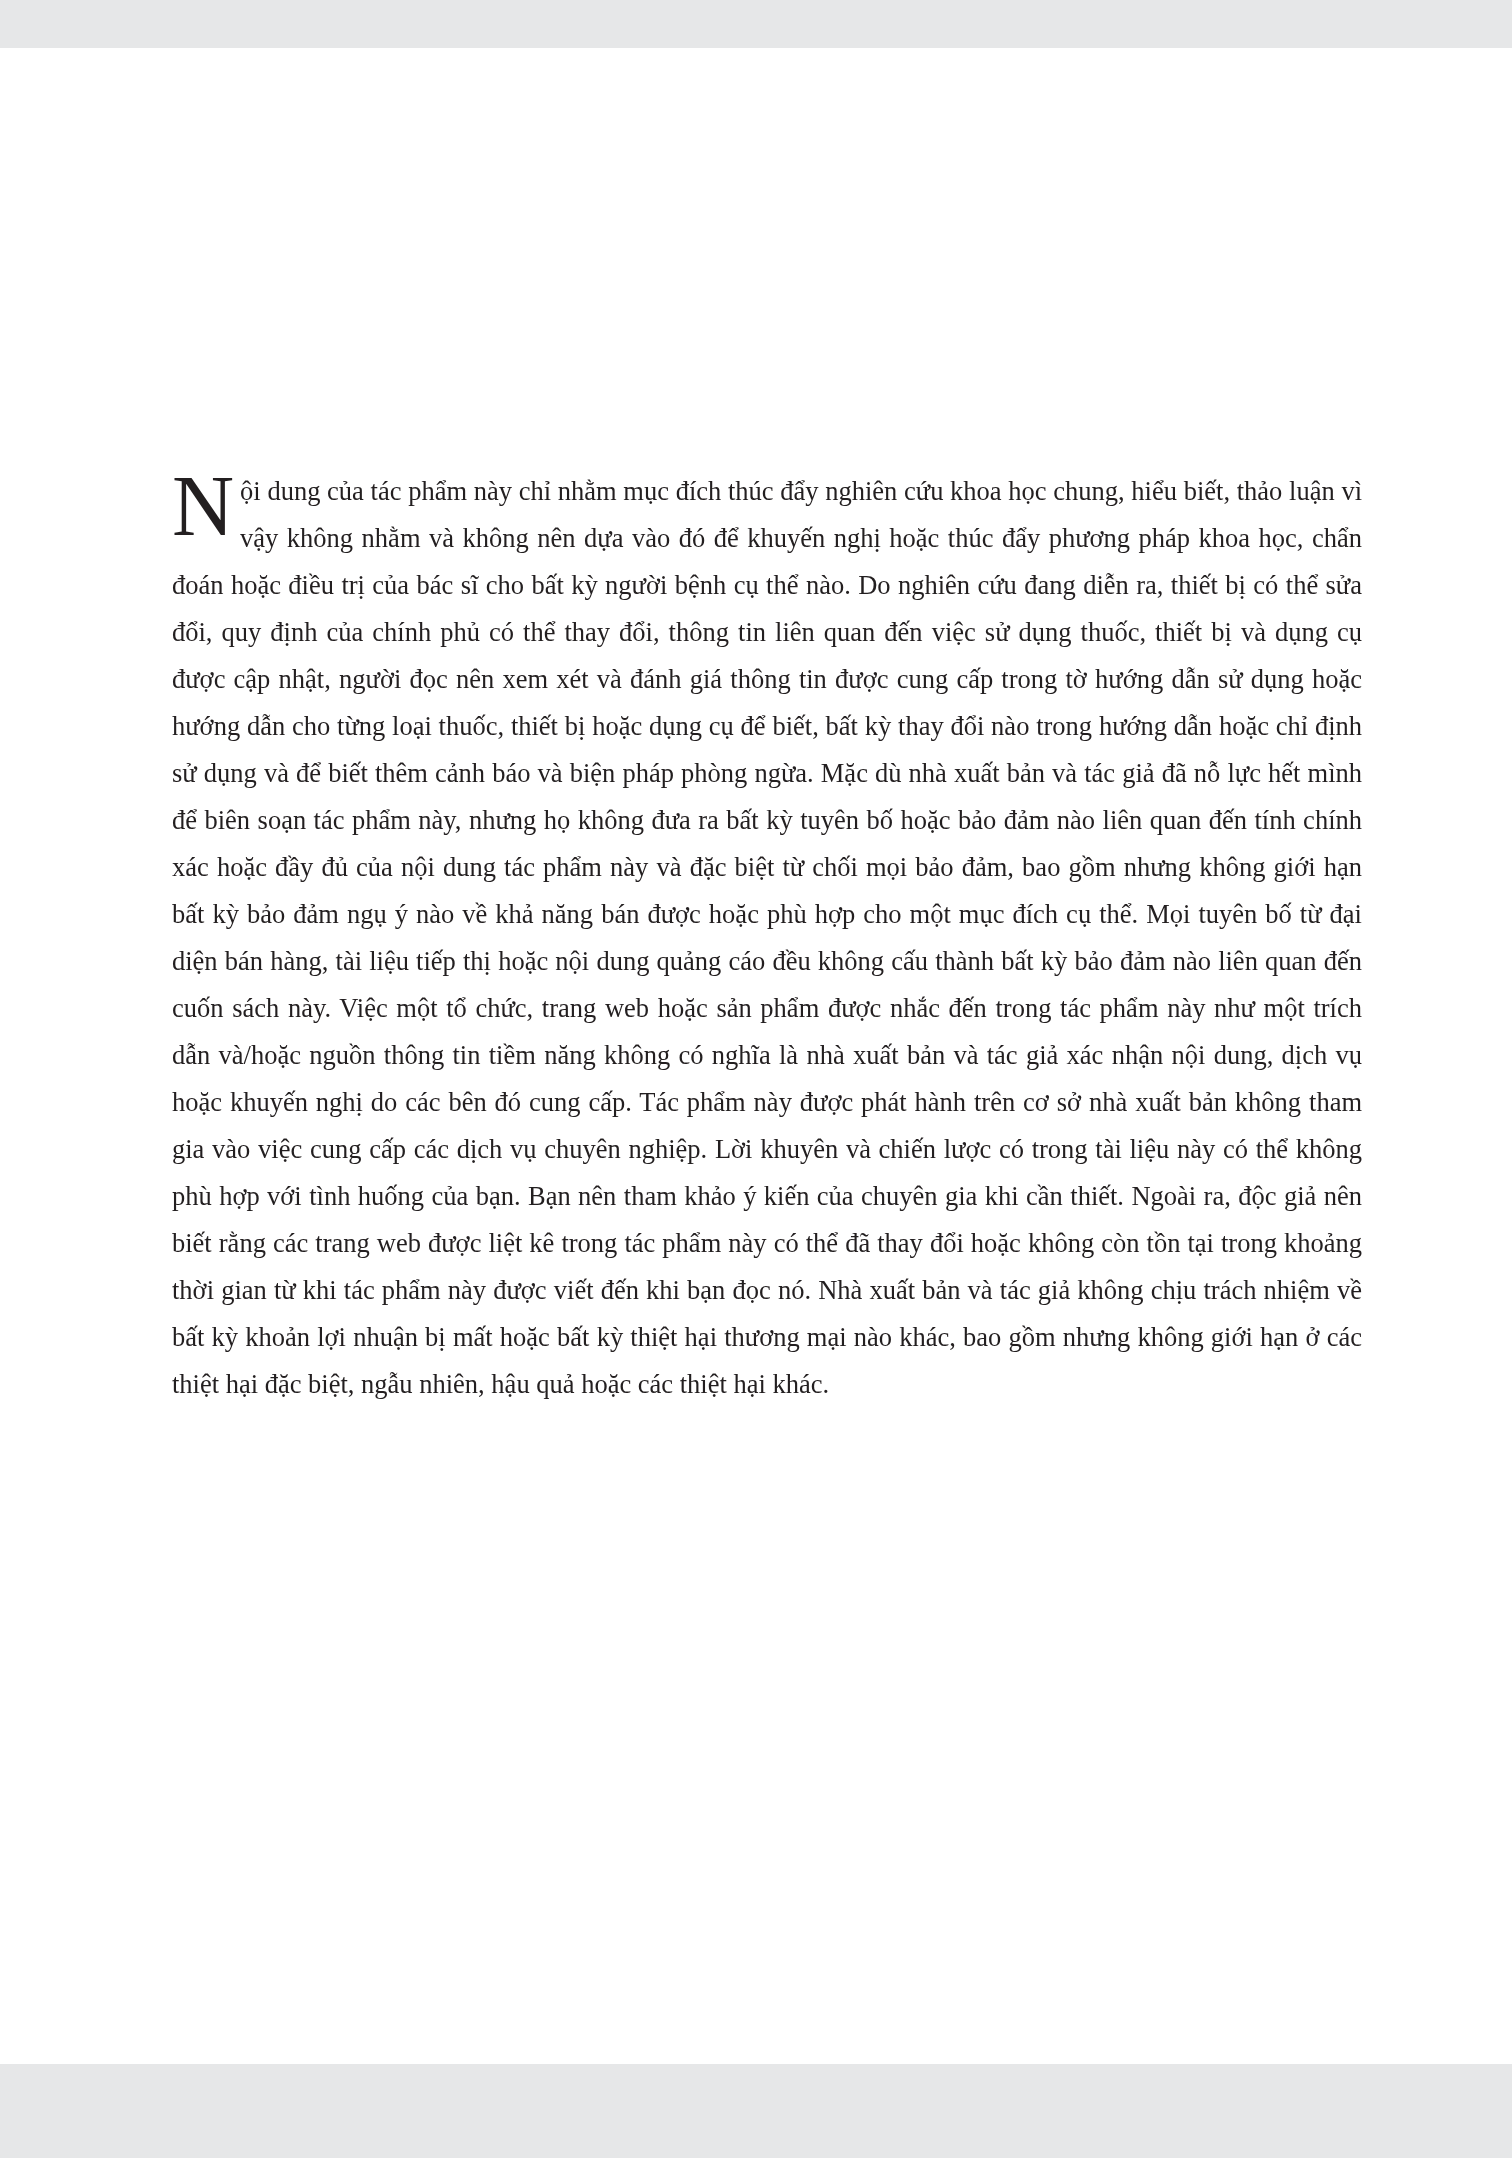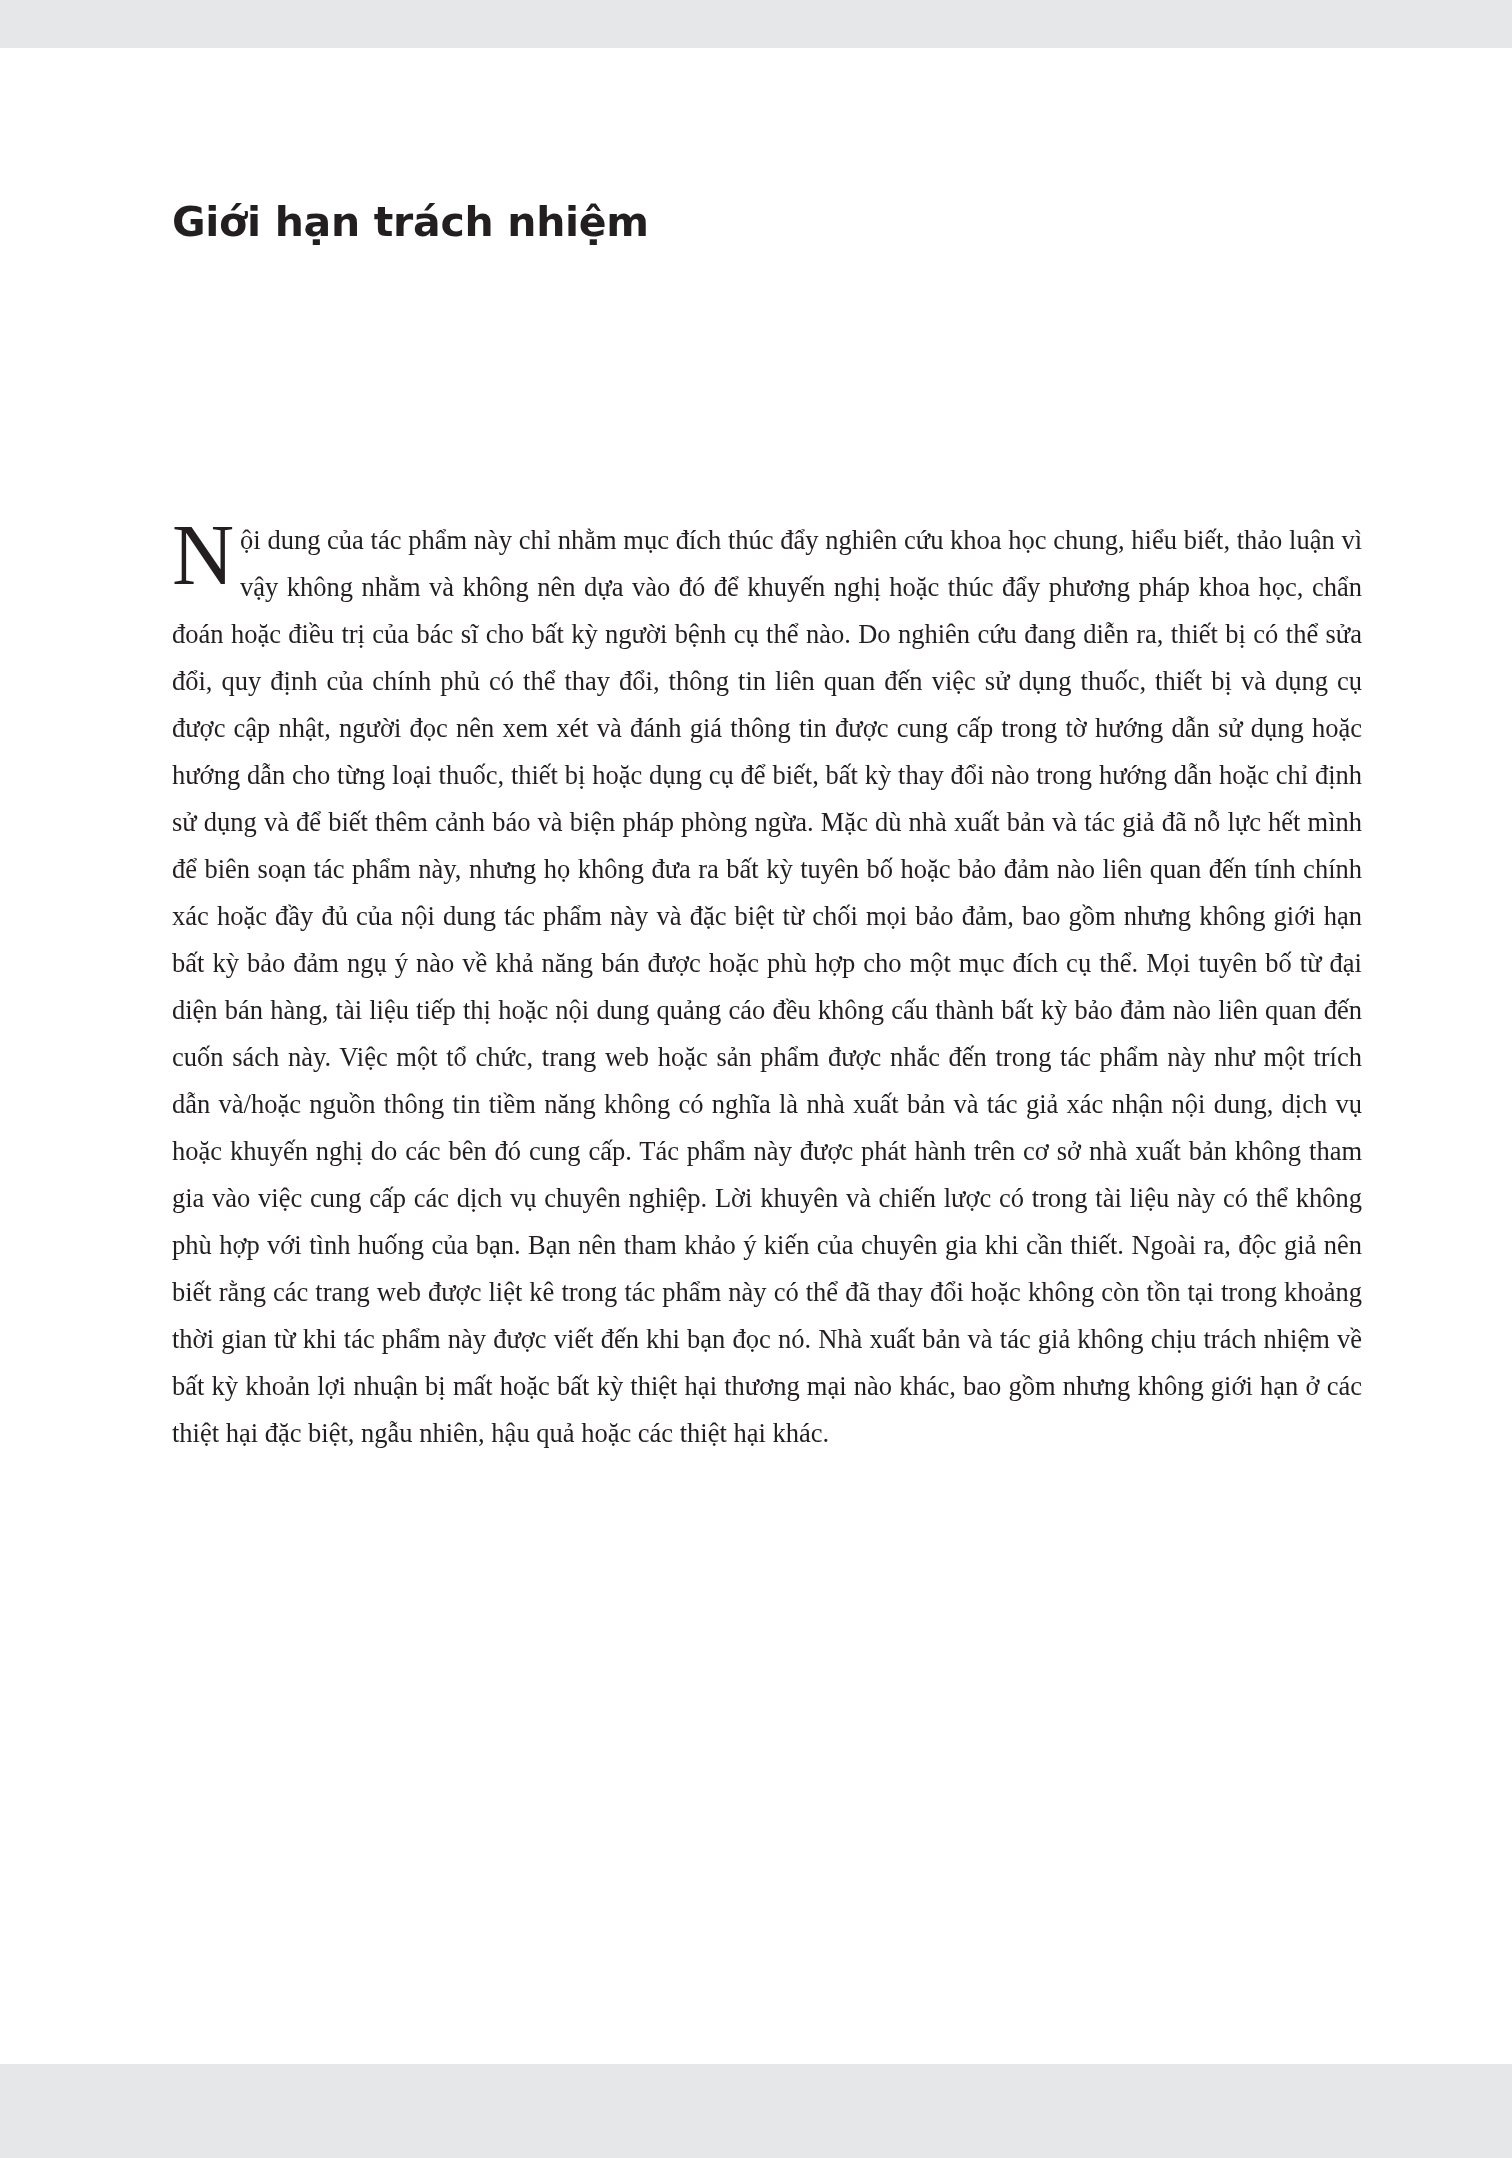--- a/index.html
+++ b/index.html
@@ -58,18 +58,17 @@
     padding-right: 6px;
     padding-top: 4px;
     color: #231f20;
   }
 </style>
 </head>
 <body>
 
 <div class="page">
   <div class="content">
-    <h1 class="page-title">Giới hạn trách nhiệm</h1>
     <div class="body-block">
       <p><span class="dropcap">N</span><span>ội dung của tác phẩm này chỉ nhằm mục đích thúc đẩy nghiên cứu khoa học chung, hiểu biết, thảo luận vì vậy không nhằm và không nên dựa vào đó để khuyến nghị hoặc thúc đẩy phương pháp khoa học, chẩn đoán hoặc điều trị của bác sĩ cho bất kỳ người bệnh cụ thể nào. Do nghiên cứu đang diễn ra, thiết bị có thể sửa đổi, quy định của chính phủ có thể thay đổi, thông tin liên quan đến việc sử dụng thuốc, thiết bị và dụng cụ được cập nhật, người đọc nên xem xét và đánh giá thông tin được cung cấp trong tờ hướng dẫn sử dụng hoặc hướng dẫn cho từng loại thuốc, thiết bị hoặc dụng cụ để biết, bất kỳ thay đổi nào trong hướng dẫn hoặc chỉ định sử dụng và để biết thêm cảnh báo và biện pháp phòng ngừa. Mặc dù nhà xuất bản và tác giả đã nỗ lực hết mình để biên soạn tác phẩm này, nhưng họ không đưa ra bất kỳ tuyên bố hoặc bảo đảm nào liên quan đến tính chính xác hoặc đầy đủ của nội dung tác phẩm này và đặc biệt từ chối mọi bảo đảm, bao gồm nhưng không giới hạn bất kỳ bảo đảm ngụ ý nào về khả năng bán được hoặc phù hợp cho một mục đích cụ thể. Mọi tuyên bố từ đại diện bán hàng, tài liệu tiếp thị hoặc nội dung quảng cáo đều không cấu thành bất kỳ bảo đảm nào liên quan đến cuốn sách này. Việc một tổ chức, trang web hoặc sản phẩm được nhắc đến trong tác phẩm này như một trích dẫn và/hoặc nguồn thông tin tiềm năng không có nghĩa là nhà xuất bản và tác giả xác nhận nội dung, dịch vụ hoặc khuyến nghị do các bên đó cung cấp. Tác phẩm này được phát hành trên cơ sở nhà xuất bản không tham gia vào việc cung cấp các dịch vụ chuyên nghiệp. Lời khuyên và chiến lược có trong tài liệu này có thể không phù hợp với tình huống của bạn. Bạn nên tham khảo ý kiến của chuyên gia khi cần thiết. Ngoài ra, độc giả nên biết rằng các trang web được liệt kê trong tác phẩm này có thể đã thay đổi hoặc không còn tồn tại trong khoảng thời gian từ khi tác phẩm này được viết đến khi bạn đọc nó. Nhà xuất bản và tác giả không chịu trách nhiệm về bất kỳ khoản lợi nhuận bị mất hoặc bất kỳ thiệt hại thương mại nào khác, bao gồm nhưng không giới hạn ở các thiệt hại đặc biệt, ngẫu nhiên, hậu quả hoặc các thiệt hại khác.</span></p>
     </div>
   </div>
 </div>
 
 </body></html>

